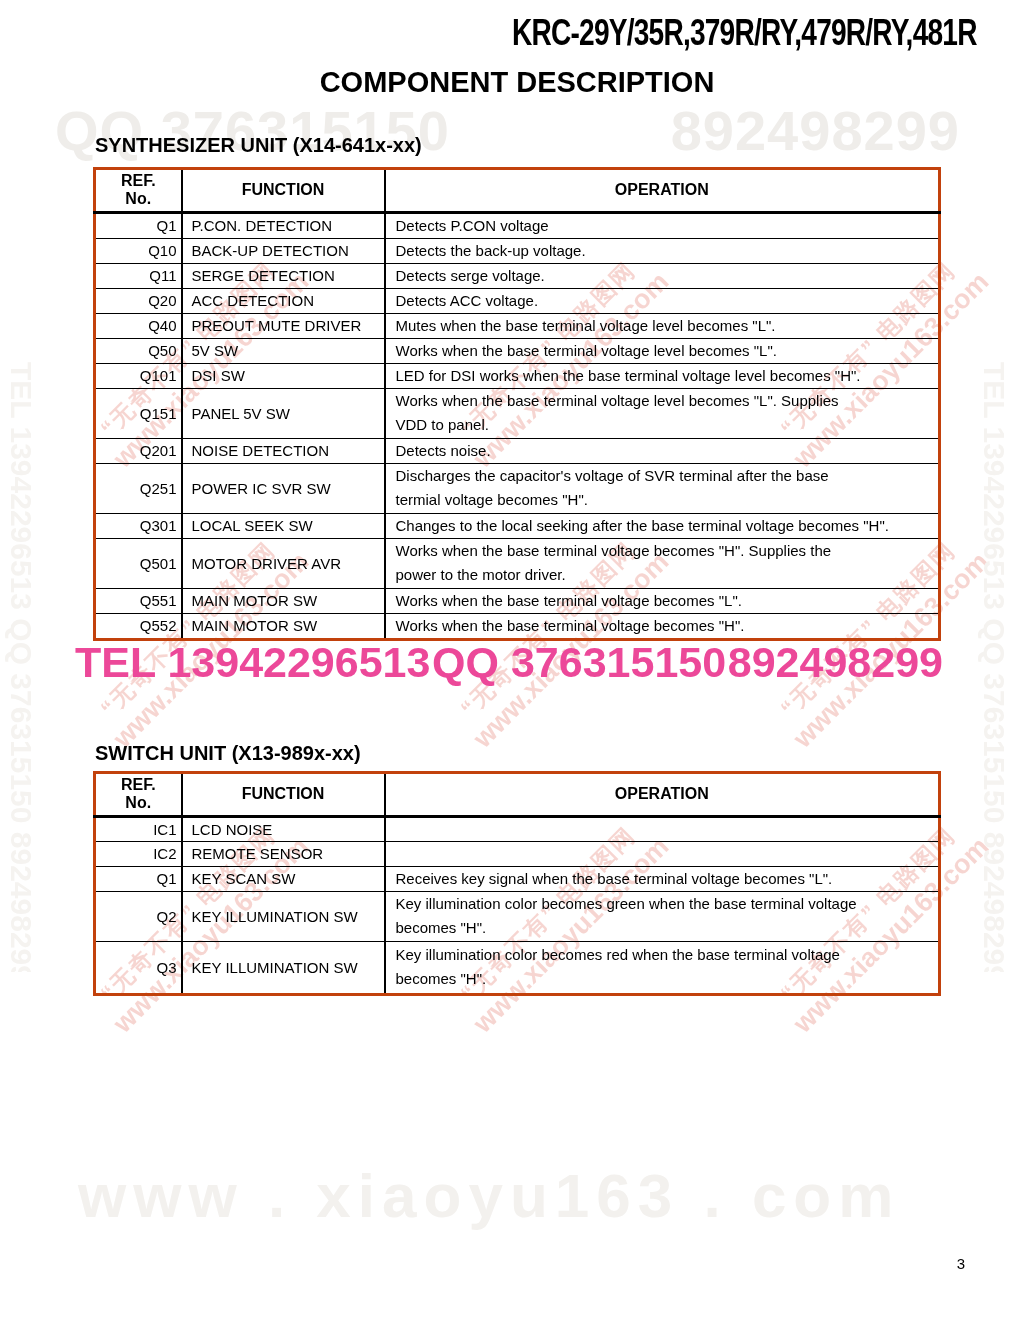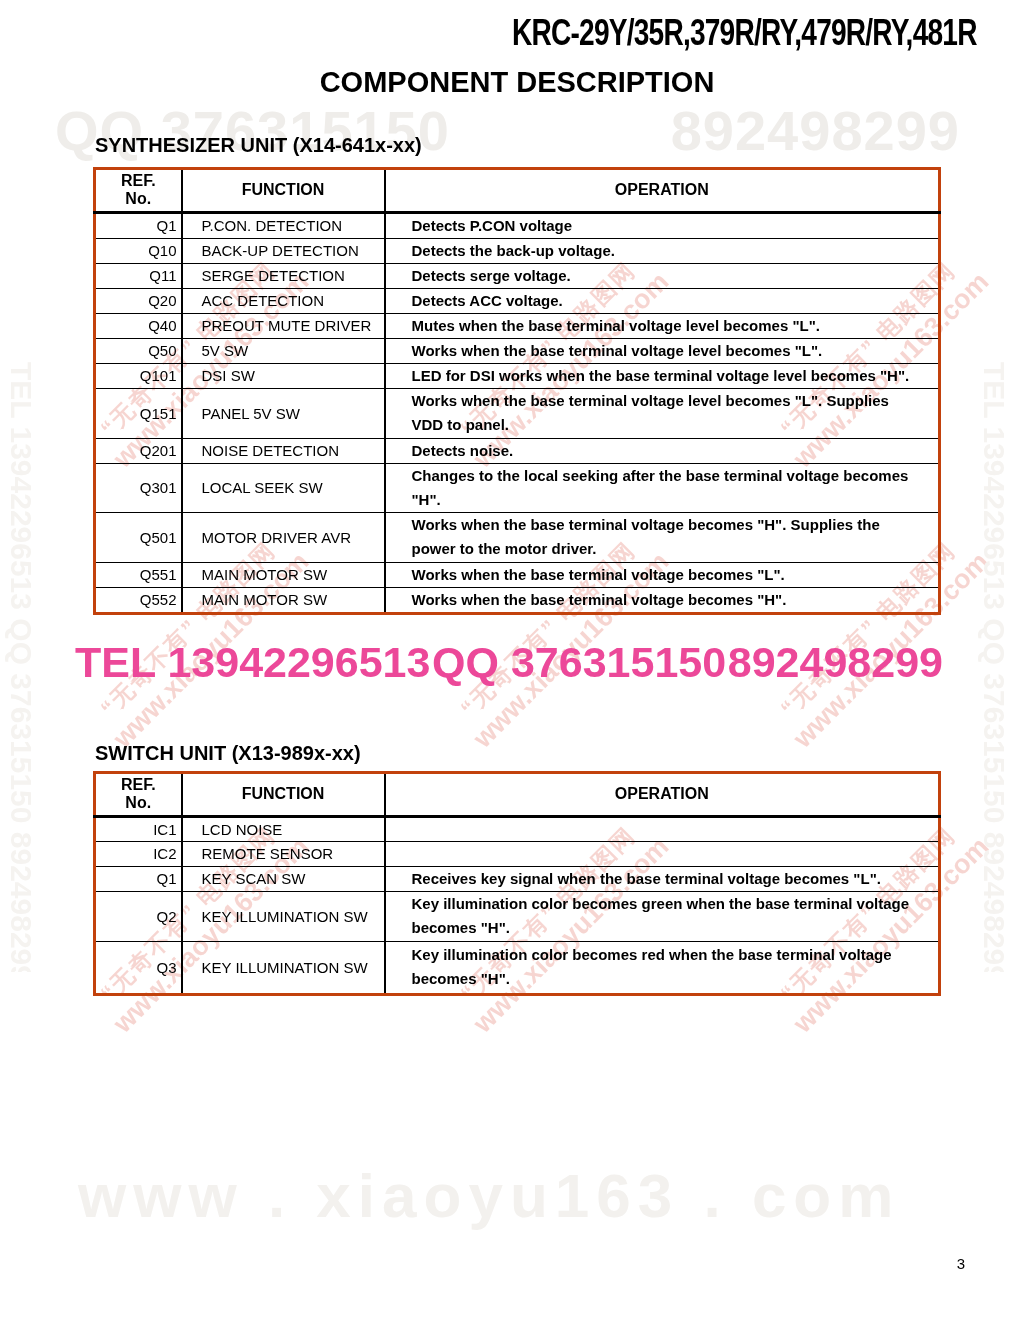--- a/index.html
+++ b/index.html
@@ -87,22 +87,22 @@
     padding:2px 4px;
   }
   table.comp th.ref{white-space:pre-line;line-height:1.15;}
   table.comp td{
     border-top:1.5px solid #000;border-bottom:1.5px solid #000;
     border-left:2px solid #000;border-right:2px solid #000;
     font-size:15px;vertical-align:middle;
     padding:0 4px;
   }
   table.comp td.ref{text-align:right;}
-  table.comp td.fn{padding-left:19px;}
-  table.comp td.op{padding-left:26px;white-space:pre-line;line-height:24px;font-weight:bold;}
+  table.comp td.fn{padding-left:9px;}
+  table.comp td.op{padding-left:10px;white-space:pre-line;line-height:24px;}
   #synth-table tr.hdr{height:42px;}
   #switch-table tr.hdr{height:40px;}
   table.comp tr{height:25px;}
   table.comp tr.h2{height:50px;}
   table.comp tr.h2b{height:53px;}
   .page-number{
     position:absolute;top:1255px;right:50px;
     font-size:15px;
   }
 </style>
@@ -225,20 +225,26 @@
         <td class="ref">Q151</td>
         <td class="fn">PANEL 5V SW</td>
         <td class="op">Works when the base terminal voltage level becomes "L".  Supplies
 VDD to panel.</td>
       </tr>
       <tr>
         <td class="ref">Q201</td>
         <td class="fn">NOISE DETECTION</td>
         <td class="op">Detects noise.</td>
       </tr>
+      <tr class="h2">
+        <td class="ref">Q251</td>
+        <td class="fn">POWER IC SVR SW</td>
+        <td class="op">Discharges the capacitor's voltage of SVR terminal after the base
+termial voltage becomes "H".</td>
+      </tr>
       <tr>
         <td class="ref">Q301</td>
         <td class="fn">LOCAL SEEK SW</td>
         <td class="op">Changes to the local seeking after the base terminal voltage becomes "H".</td>
       </tr>
       <tr class="h2">
         <td class="ref">Q501</td>
         <td class="fn">MOTOR DRIVER AVR</td>
         <td class="op">Works when the base terminal voltage becomes "H".  Supplies the
 power to the motor driver.</td>

